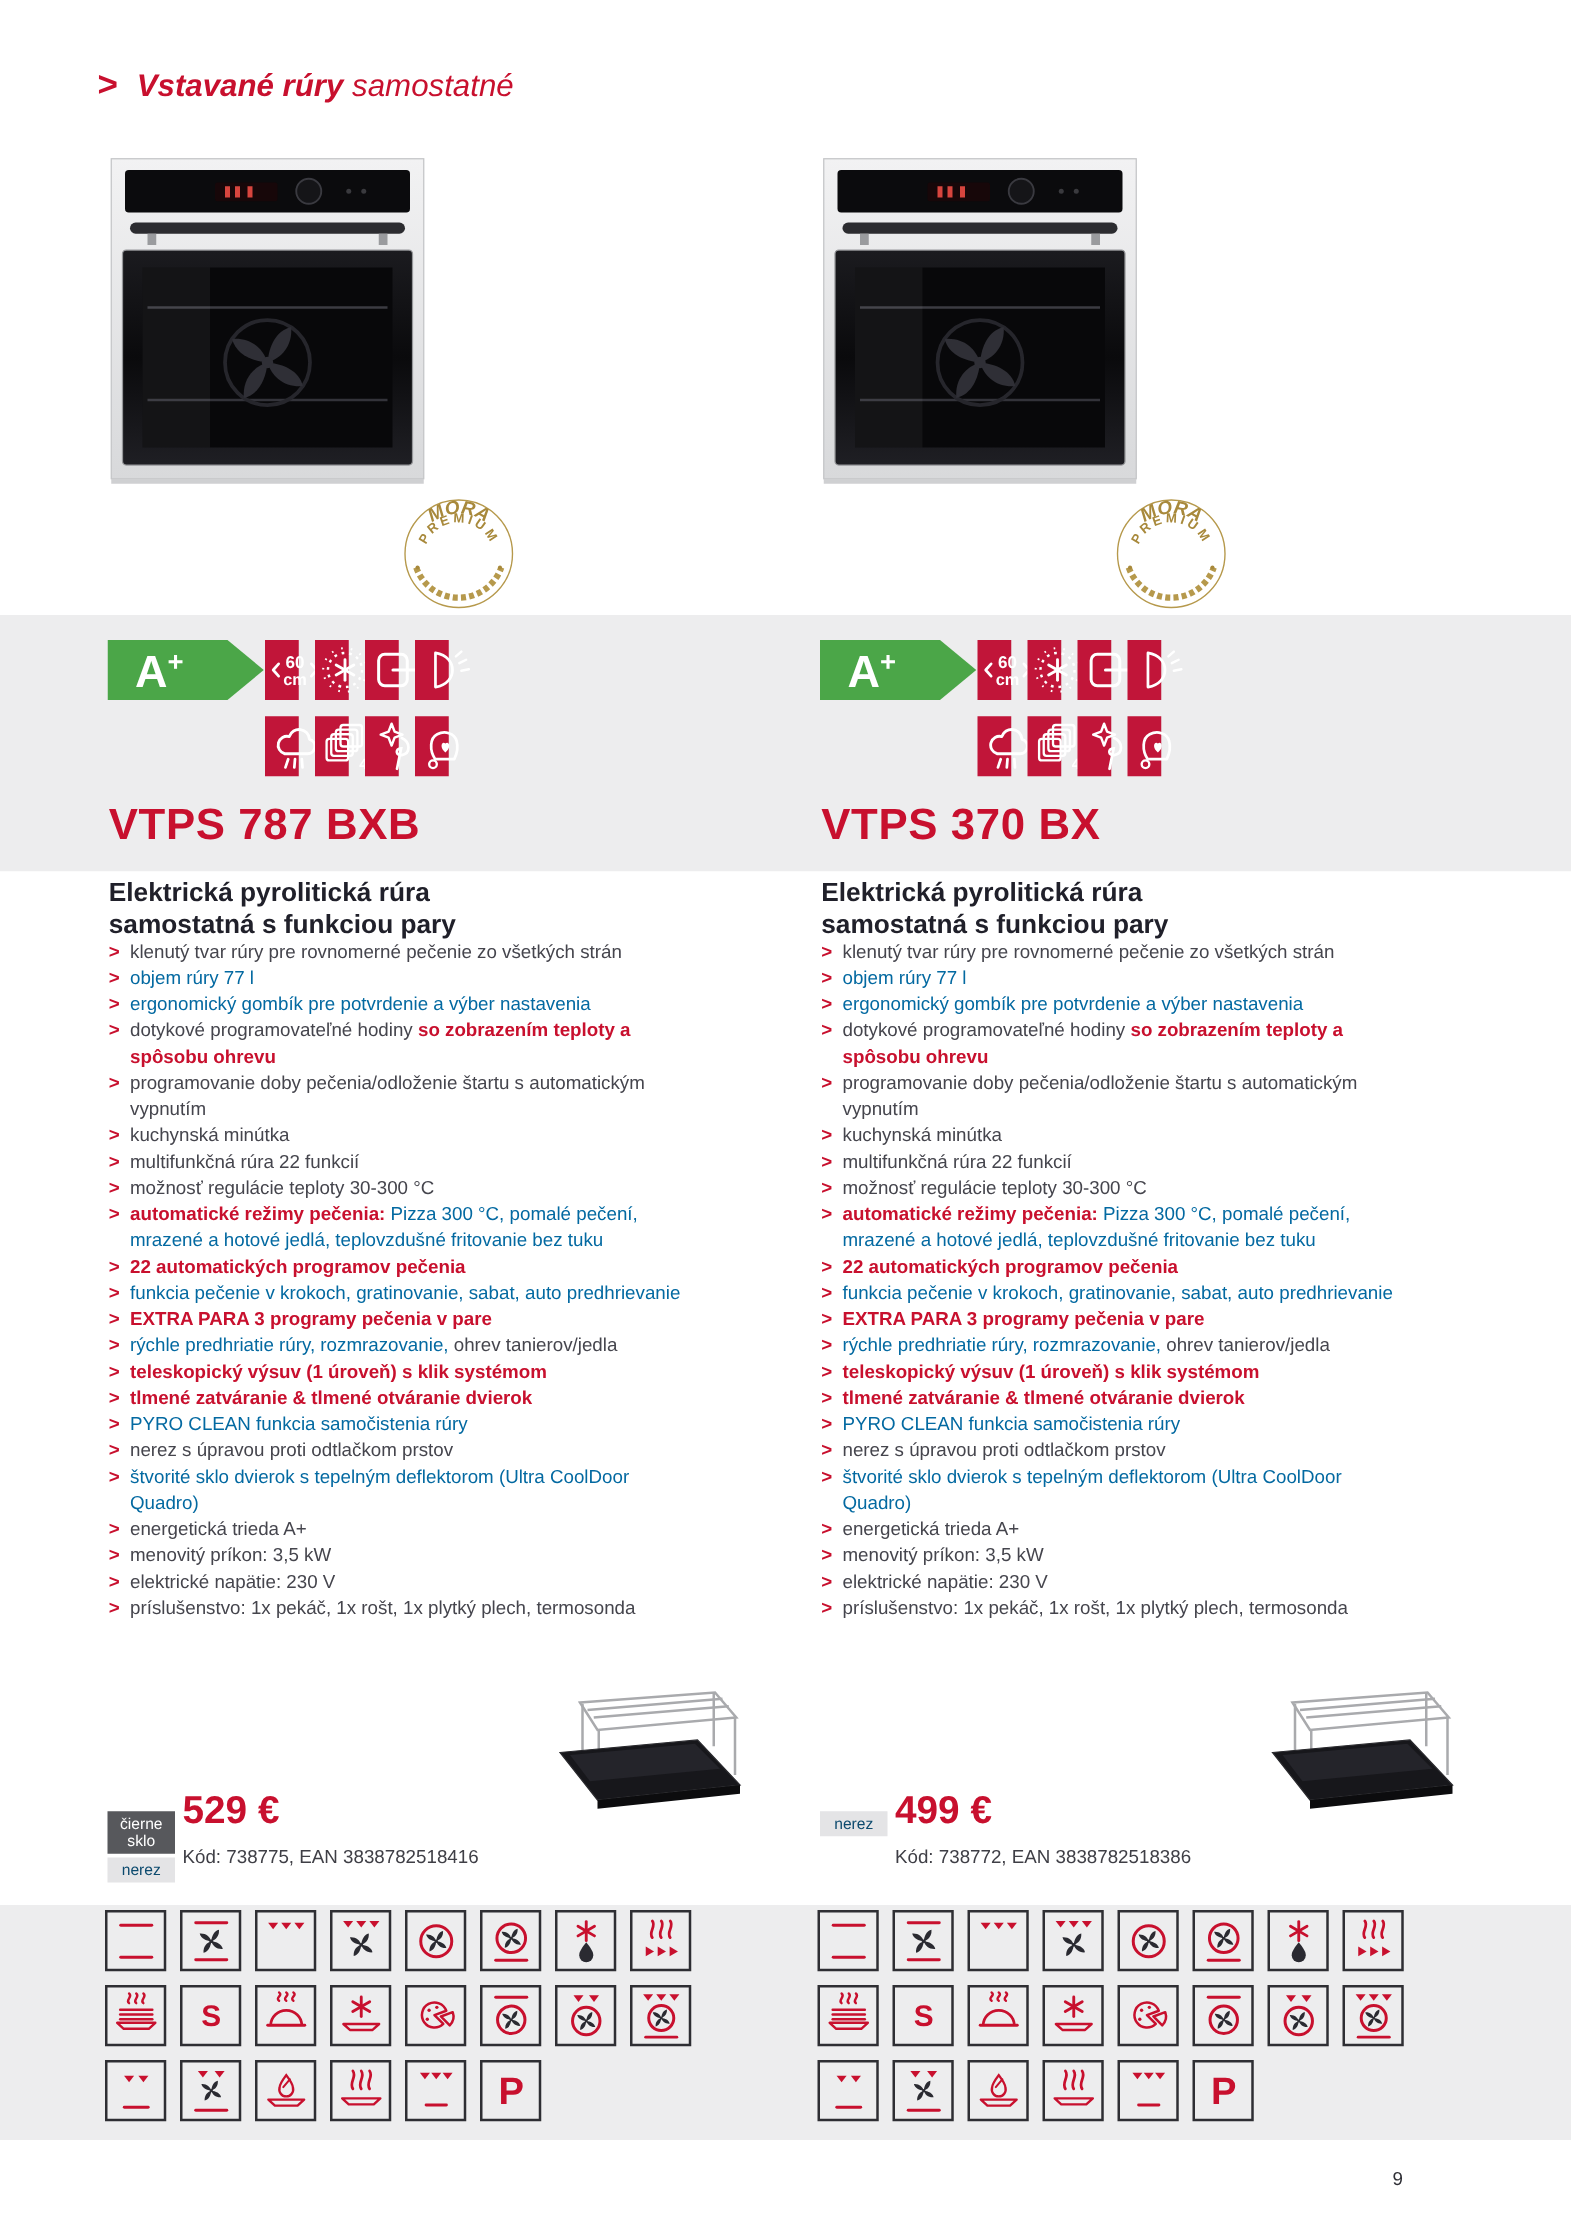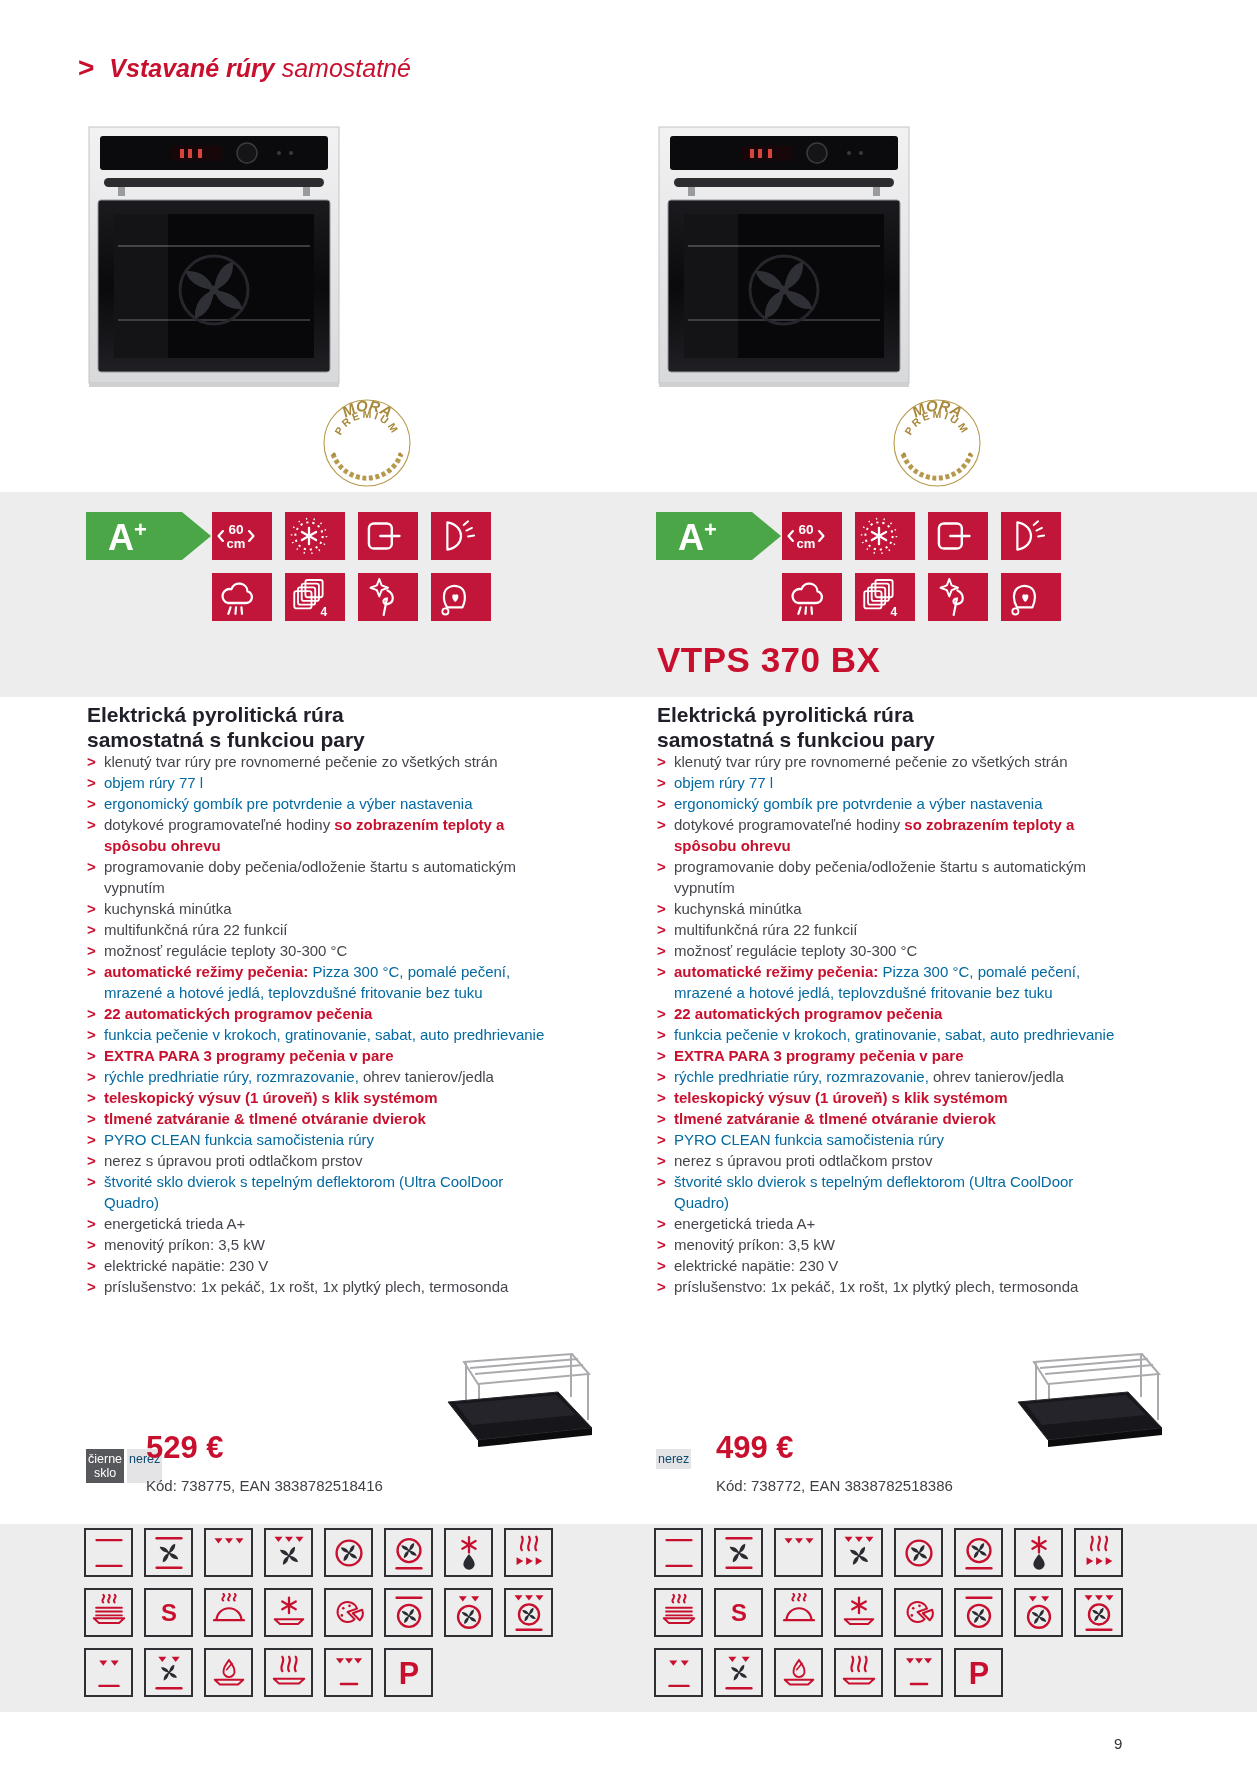--- a/index.html
+++ b/index.html
@@ -18,36 +18,36 @@
   .col{position:absolute;top:0;width:486px;height:1785px;}
   .col0{left:84px;}
   .col1{left:654px;}
 
   .oven{position:absolute;top:124px;left:0;width:260px;height:266px;}
   .premium{position:absolute;top:396px;left:236px;width:94px;height:94px;}
   .energy{position:absolute;top:512px;left:2px;width:126px;height:48px;}
   .ficons{position:absolute;left:128px;display:flex;gap:13px;}
   .fr1{top:512px;}
   .fr2{top:573px;}
-  .ficon{width:60px;height:48px;background:#C11539;}
+  .ficon{width:27px;height:48px;background:#C11539;}
   .ficon svg{width:48px;height:48px;display:block;}
 
   .model{position:absolute;top:640px;left:3px;margin:0;font-size:35px;font-weight:bold;
          color:#C8102E;letter-spacing:.5px;white-space:nowrap;}
   .subtitle{position:absolute;top:702px;left:3px;margin:0;font-size:21px;line-height:25px;
             font-weight:bold;color:#20202A;}
   .features{position:absolute;top:751px;left:3px;width:469px;margin:0;padding:0;list-style:none;
             font-size:15px;line-height:21px;color:#45454D;}
   .features li{position:relative;padding-left:17px;}
   .features .bu{position:absolute;left:0;top:0;color:#C8102E;font-weight:bold;}
   .seg-b{font-weight:normal;color:#0369a1;}
   .seg-rb{font-weight:bold;color:#C8102E;}
 
   .tray{position:absolute;top:1342px;left:342px;width:170px;height:120px;}
-  .badges{position:absolute;top:1449px;left:2px;width:54px;display:flex;flex-direction:row;gap:3px;}
+  .badges{position:absolute;top:1449px;left:2px;width:54px;display:flex;flex-direction:column;gap:3px;}
   .badge{font-size:12.5px;line-height:14px;text-align:center;padding:3px 2px;}
   .badge.dark{background:#57585C;color:#fff;}
   .badge.light{background:#E4E4E6;color:#0c4a6e;}
   .price{position:absolute;top:1430px;left:62px;font-size:31px;font-weight:bold;color:#C8102E;}
   .code{position:absolute;top:1477px;left:62px;font-size:15px;color:#3F3F46;}
 
   .pgrid{position:absolute;top:1528px;left:0;display:flex;flex-direction:column;gap:11px;}
   .pgrow{display:flex;gap:11px;}
   .psq{width:49px;height:49px;border:2.6px solid #2E2E33;box-sizing:border-box;
        display:flex;align-items:center;justify-content:center;background:transparent;}
@@ -182,20 +182,21 @@
           </svg>
         </div>
         <div class="ficon">
           <svg viewBox="0 0 44 44" xmlns="http://www.w3.org/2000/svg">
             <path d="M14.8 31.5 C10.5 25 10.8 16 16.3 13.2 C21.8 10.4 28.9 12.3 30.5 18 C31.7 22.3 30.8 27.3 28.8 31.5 Z" fill="none" stroke="#fff" stroke-width="2" stroke-linejoin="round"></path>
             <path d="M22.3 26.5 C17.6 22.8 19.6 17.8 22.3 19.9 C25 17.8 27 22.8 22.3 26.5 Z" fill="#fff"></path>
             <circle cx="13.2" cy="35.2" r="2.8" fill="none" stroke="#fff" stroke-width="1.7"></circle>
           </svg>
         </div>
       </div>
+    <h2 class="model">VTPS 787 BXB</h2>
     <div class="subtitle">
       <div>Elektrická pyrolitická rúra</div>
       <div>samostatná s funkciou pary</div>
     </div>
     <ul class="features">
         <li><span class="bu">&gt;</span><span>klenutý tvar rúry pre rovnomerné pečenie zo všetkých strán</span></li>
         <li><span class="bu">&gt;</span><span class="seg-b">objem rúry 77 l</span></li>
         <li><span class="bu">&gt;</span><span class="seg-b">ergonomický gombík pre potvrdenie a výber nastavenia</span></li>
         <li><span class="bu">&gt;</span><span>dotykové programovateľné hodiny </span><span class="seg-rb">so zobrazením teploty a spôsobu ohrevu</span></li>
         <li><span class="bu">&gt;</span><span>programovanie doby pečenia/odloženie štartu s automatickým vypnutím</span></li>

